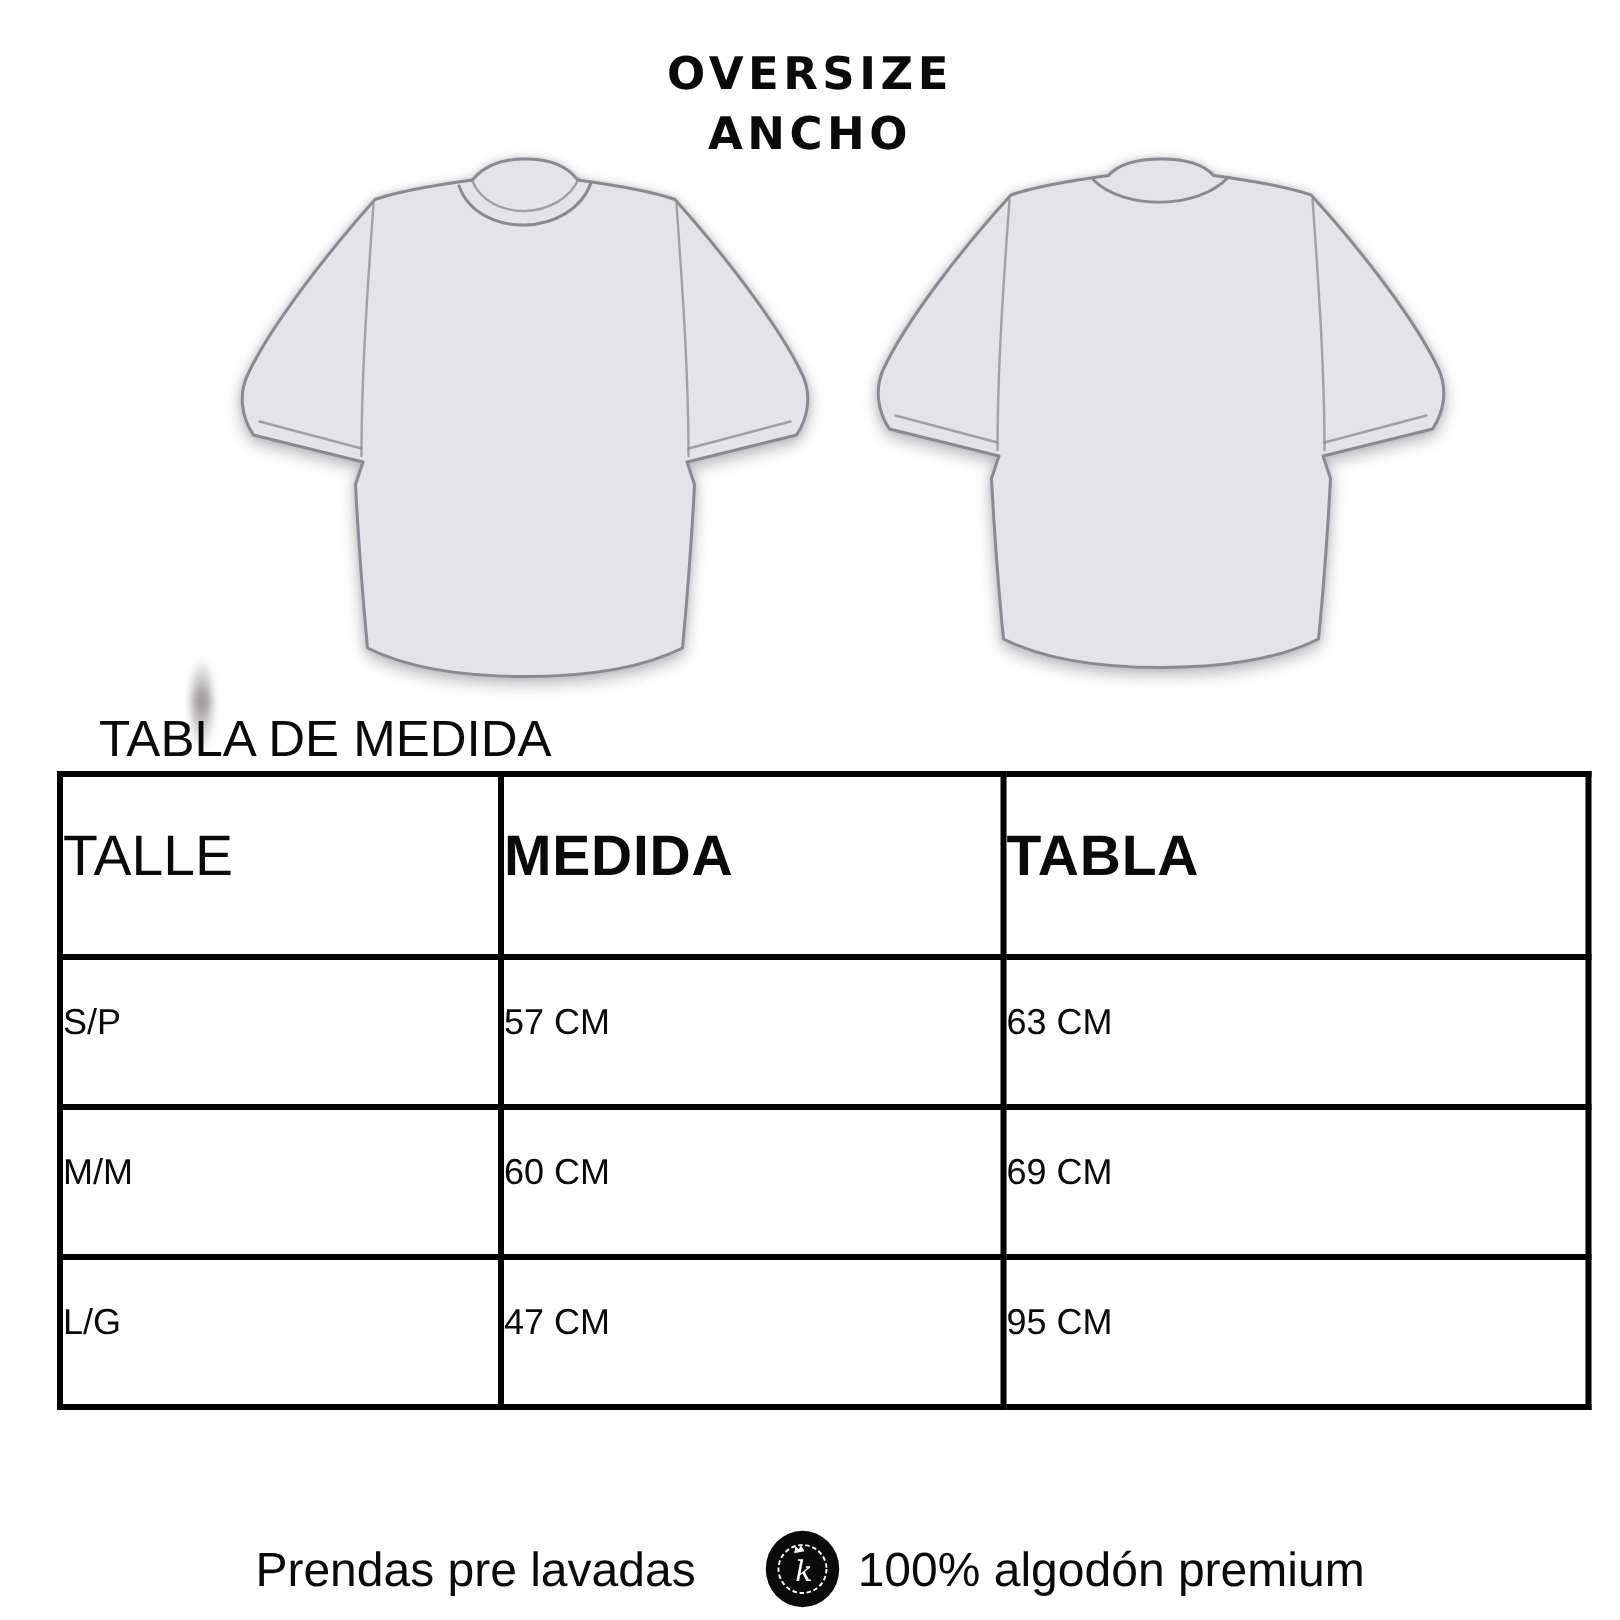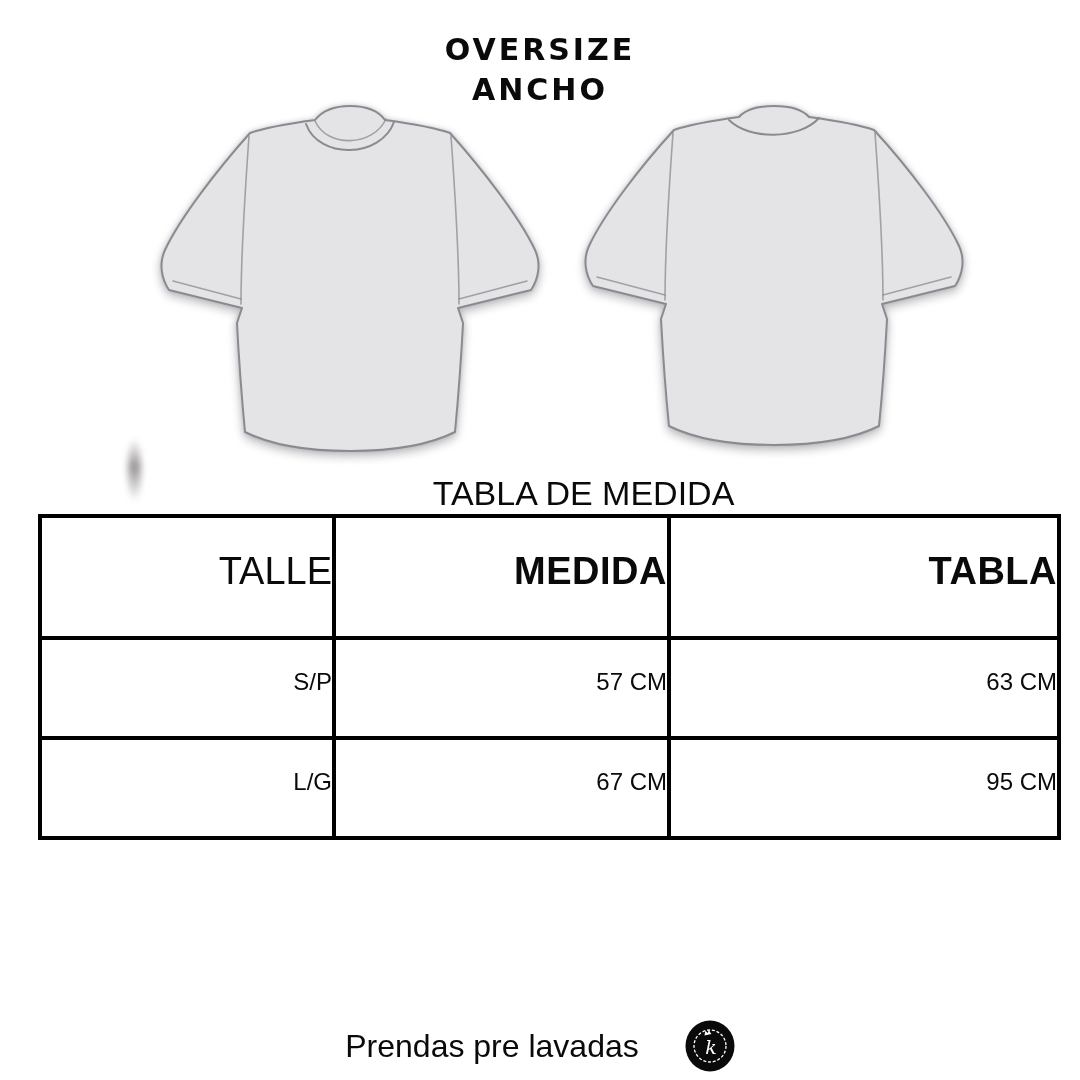--- a/index.html
+++ b/index.html
@@ -42,38 +42,37 @@
   .shirt path.stitch-soft{fill:none;stroke:var(--shirt-outline);stroke-width:1.6;opacity:.75;stroke-linecap:round;}
   .smudge{
     position:absolute;left:128px;top:438px;width:13px;height:64px;
     background:linear-gradient(to bottom, rgba(70,62,68,0), rgba(70,62,68,.55) 45%, rgba(70,62,68,0));
     filter:blur(3px);border-radius:50%;
   }
 
   
   .table-heading{
     position:absolute;top:474px;left:0;right:0;
-    padding-left:87px;
-    text-align:center;
+    padding-left:66px;
     font-size:34px;
     font-weight:400;
     color:var(--text);
   }
   table.size-table{
     position:absolute;left:38px;top:514px;
     width:1019px;
     border-collapse:collapse;
     table-layout:fixed;
   }
   table.size-table col.c1{width:294px;}
   table.size-table col.c2{width:335px;}
   table.size-table col.c3{width:390px;}
   table.size-table td,table.size-table th{
     border:4px solid var(--table-border);
-    text-align:right;
+    text-align:left;
     vertical-align:middle;
     padding:0 0 12px 0;
     background:var(--background);
   }
   table.size-table thead th{height:122px;font-size:38px;}
   table.size-table thead th.light{font-weight:400;}
   table.size-table thead th.heavy{font-weight:700;letter-spacing:.5px;}
   table.size-table tbody td{height:100px;font-size:24px;font-weight:400;}
 
   
@@ -168,30 +167,36 @@
         <th class="heavy">TABLA</th>
       </tr>
     </thead>
     <tbody>
       <tr>
         <td>S/P</td>
         <td>57 CM</td>
         <td>63 CM</td>
       </tr>
       <tr>
+        <td>M/M</td>
+        <td>60 CM</td>
+        <td>69 CM</td>
+      </tr>
+      <tr>
         <td>L/G</td>
-        <td>67 CM</td>
+        <td>47 CM</td>
         <td>95 CM</td>
       </tr>
     </tbody>
   </table>
 
   <div class="footer">
     <span class="pre-text">Prendas pre lavadas</span>
     <svg class="logo" viewBox="0 0 50 52" aria-hidden="true">
       <ellipse cx="25" cy="26" rx="24.5" ry="25.5" fill="#0a0a0a"></ellipse>
       <circle cx="25" cy="26" r="16" fill="none" stroke="#ffffff" stroke-width="1.3" stroke-dasharray="3 1.8"></circle>
       <polygon points="19,15 20.8,10.5 22.6,13 24.4,10.5 26,15" fill="#ffffff" transform="rotate(-12 22 13)"></polygon>
       <text x="26" y="34" text-anchor="middle" font-family="DejaVu Serif, serif" font-style="italic" font-size="19" fill="#ffffff">k</text>
     </svg>
+    <span class="cotton-text">100% algodón premium</span>
   </div>
 
 </div>
 
 </body></html>

